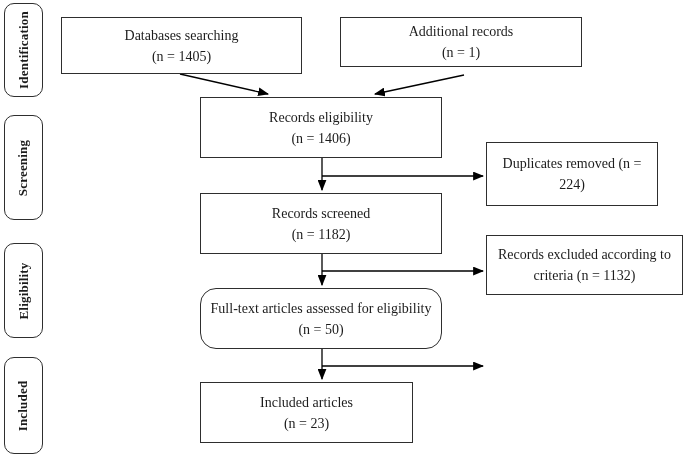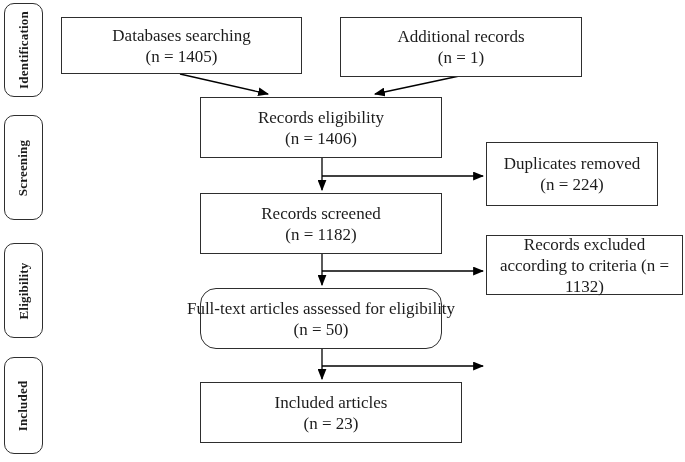--- a/index.html
+++ b/index.html
@@ -16,21 +16,21 @@
   .connectors { position: absolute; inset: 0; width: 685px; height: 462px; }
   .box {
     position: absolute;
     display: flex;
     flex-direction: column;
     align-items: center;
     justify-content: center;
     text-align: center;
     border: 1.5px solid #2e2e2e;
     background: #ffffff;
-    font-size: 17px;
+    font-size: 14px;
     line-height: 21px;
   }
   .box.main .t { white-space: nowrap; }
   .box.wrap { padding: 0 10px; }
   .side {
     position: absolute;
     left: 4px;
     width: 39px;
     border: 1.5px solid #2e2e2e;
     border-radius: 10px;
@@ -41,25 +41,25 @@
   }
   .side .v {
     transform: rotate(-90deg);
     white-space: nowrap;
     font-weight: bold;
     font-size: 13px;
     letter-spacing: 0.2px;
   }
   
   #box-databases   { left: 61px;  top: 17px;  width: 241px; height: 57px; }
-  #box-additional  { left: 340px; top: 17px;  width: 242px; height: 60px; }
+  #box-additional  { left: 340px; top: 17px;  width: 242px; height: 50px; }
   #box-identified  { left: 200px; top: 97px;  width: 242px; height: 61px; }
   #box-screened    { left: 200px; top: 193px; width: 242px; height: 61px; }
   #box-fulltext    { left: 200px; top: 288px; width: 242px; height: 61px; border-radius: 16px; }
-  #box-included    { left: 200px; top: 382px; width: 262px; height: 61px; }
+  #box-included    { left: 200px; top: 382px; width: 213px; height: 61px; }
   #box-duplicates  { left: 486px; top: 142px; width: 172px; height: 64px; padding-left: 10px; }
   #box-excl-criteria { left: 486px; top: 235px; width: 197px; height: 60px; }
   #box-excl-coding { left: 486px; top: 332px; width: 197px; height: 64px; }
   
   #stage-identification { top: 3px;   height: 94px; }
   #stage-screening      { top: 115px; height: 105px; }
   #stage-eligibility    { top: 243px; height: 95px; }
   #stage-included       { top: 357px; height: 97px; }
 </style>
 </head>

